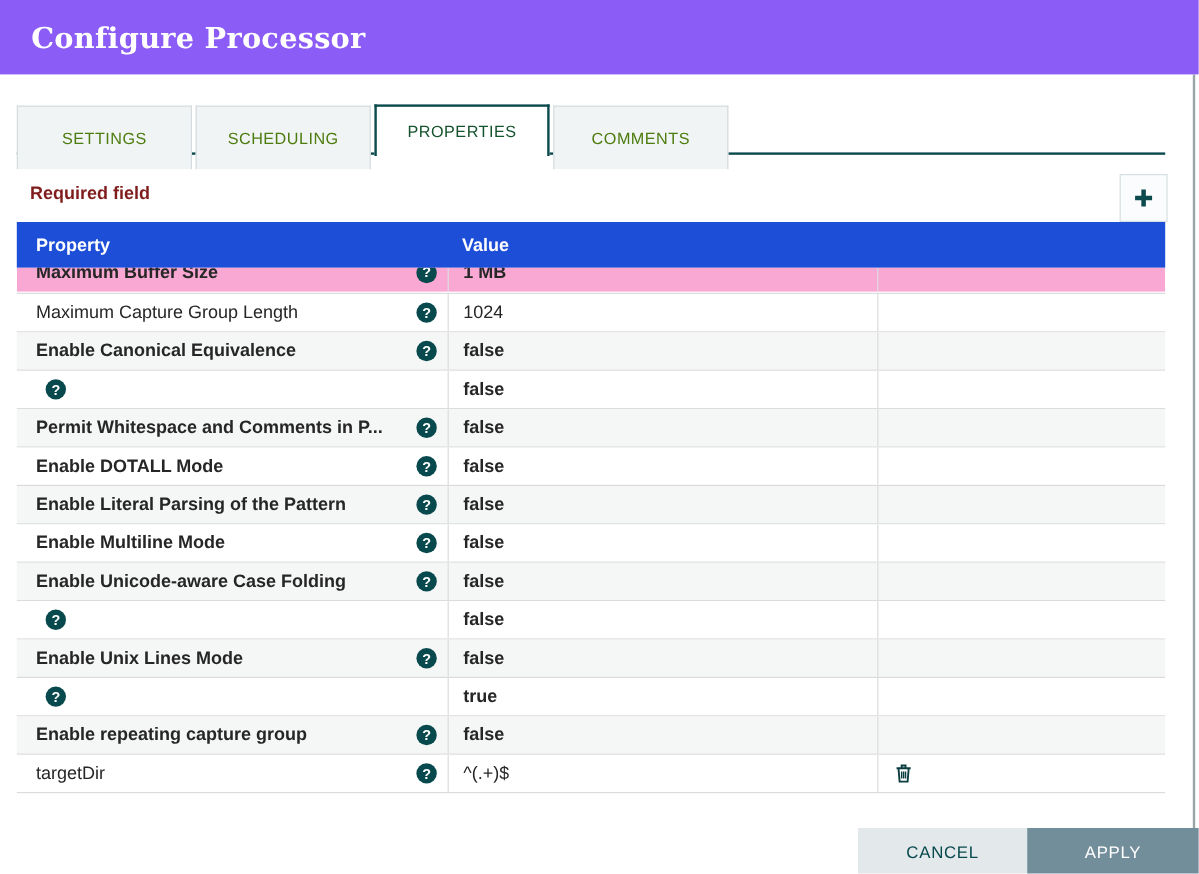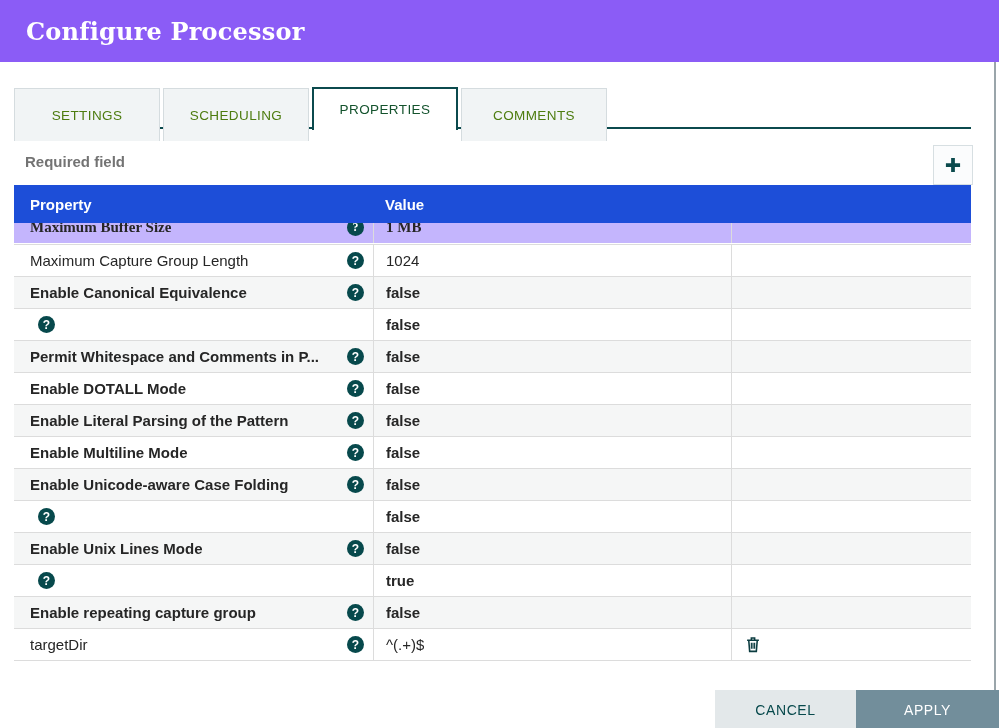--- a/index.html
+++ b/index.html
@@ -39,21 +39,21 @@
     border:2px solid #0b4a4d; border-bottom:none; color:#14532d; z-index:4;
   }
   .tab-underline {
     position:absolute; left:14px; top:127px; width:957px; height:2px;
     background:#0b4a4d; z-index:2;
   }
 
   
   .required-label {
     position:absolute; left:25px; top:153px; font-size:15px; font-weight:700;
-    color:#737373;
+    color:#7f1d1d;
   }
   .add-btn {
     position:absolute; left:933px; top:145px; width:40px; height:40px;
     background:#fbfcfd; border:1px solid #d7dfe2; cursor:pointer; padding:0;
     display:flex; align-items:center; justify-content:center;
   }
 
   
   .ptable { position:absolute; left:14px; top:185px; width:957px; z-index:1; }
   .thead {
@@ -63,21 +63,21 @@
   }
   .thead .hcell-prop { padding-left:16px; }
   .thead .hcell-val  { padding-left:12px; }
   .tbody { position:relative; z-index:1; }
   .row {
     display:grid; grid-template-columns:359px 358px 240px; height:32px;
     border-bottom:1px solid #dcdcdc; background:#ffffff;
     font-size:15px; color:#262626;
   }
   .row.stripe { background:#f5f6f6; }
-  .row.highlight { background:#c4b5fd;font-family:Liberation Serif, serif; }
+  .row.highlight { background:#f9a8d4; }
   .clip-wrap { height:22px; overflow:hidden; }
   .clip-wrap .row { margin-top:-12px; border-bottom:none; }
   .clip-wrap { border-bottom:1px solid #dcdcdc; }
   .cell-prop {
     display:flex; align-items:center; padding-left:16px; padding-right:9px;
     min-width:0;
   }
   .prop-name {
     flex:1; white-space:nowrap; overflow:hidden; min-width:0;
   }

